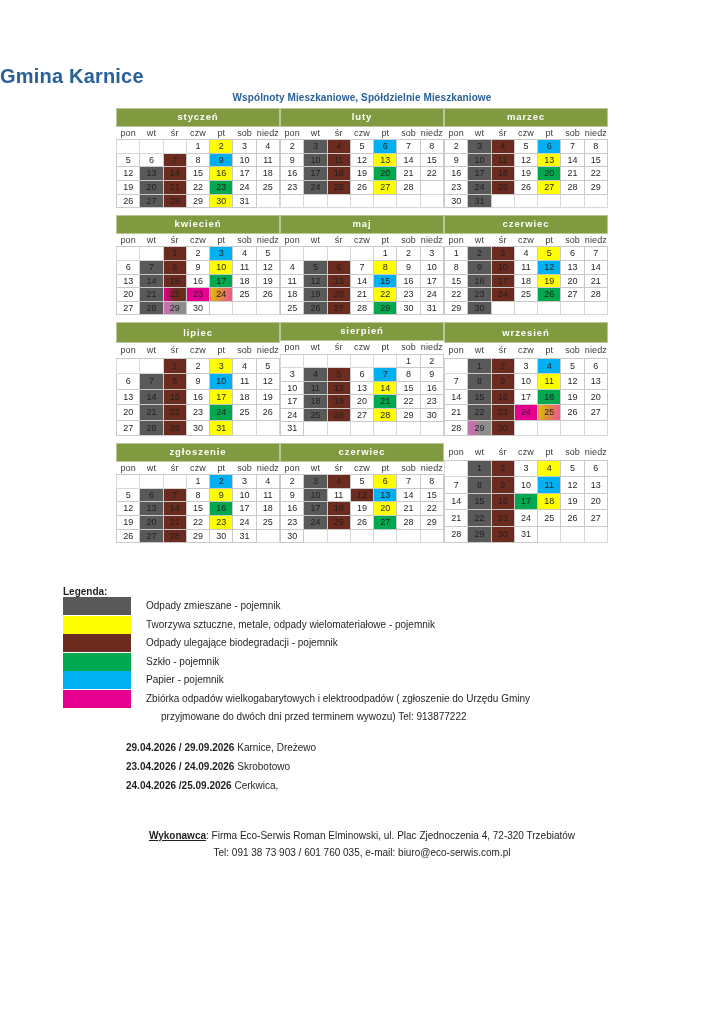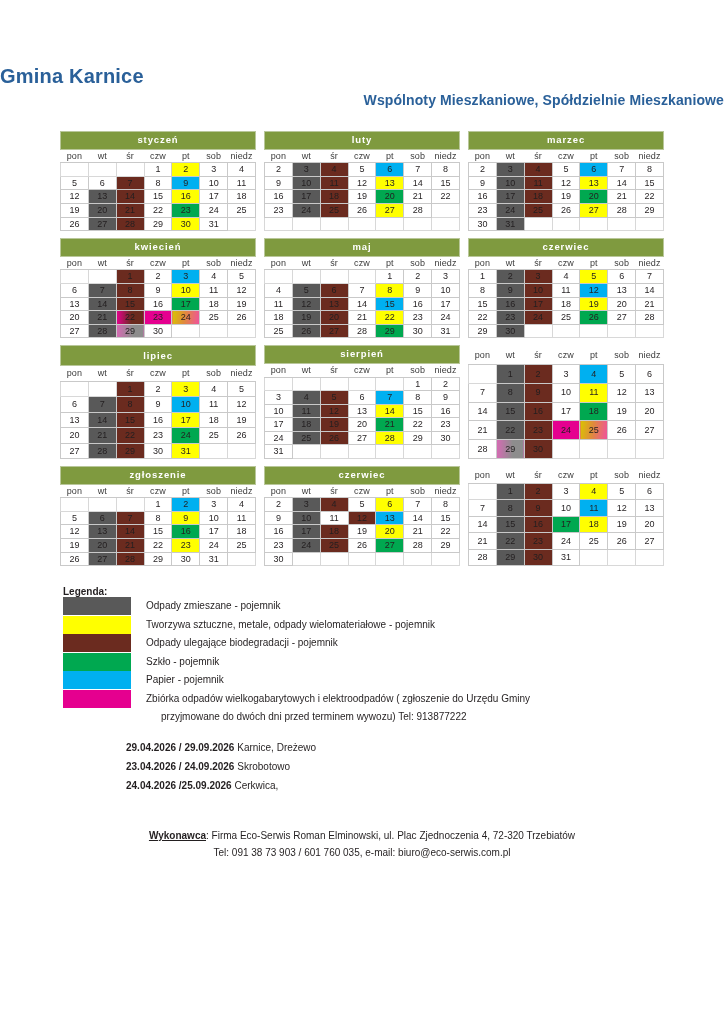--- a/index.html
+++ b/index.html
@@ -22,32 +22,32 @@
   }
   .doc-sub{
     text-align:center;
     font-size:10.5px;
     font-weight:bold;
     color:#2a6099;
     margin-top:7px;
     letter-spacing:.1px;
   }
   .doc-sub2{
-    text-align:right;
-    font-size:14px;
+    text-align:center;
+    font-size:10px;
     font-weight:bold;
     color:#2a6099;
     margin-top:4px;
     letter-spacing:.1px;
   }
 
   
   .cal-wrap{
-    width:604px;
-    margin:23px auto 0 auto;
+    width:492px;
+    margin:5px auto 0 auto;
   }
   .cal-row{
     display:flex;
     justify-content:space-between;
     margin-bottom:7px;
   }
   .month{
     width:196px;
     border-collapse:collapse;
     table-layout:fixed;
@@ -667,20 +667,23 @@
               <td class="empty"></td>
               <td class="empty"></td>
               <td class="empty"></td>
               <td class="empty"></td>
               <td class="empty"></td>
             </tr>
           </tbody>
         </table>
         <table class="month">
           <tbody>
+            <tr>
+              <td class="mname" colspan="7">wrzesień</td>
+            </tr>
             <tr>
               <th class="dow">pon</th>
               <th class="dow">wt</th>
               <th class="dow">śr</th>
               <th class="dow">czw</th>
               <th class="dow">pt</th>
               <th class="dow">sob</th>
               <th class="dow">niedz</th>
             </tr>
             <tr>

